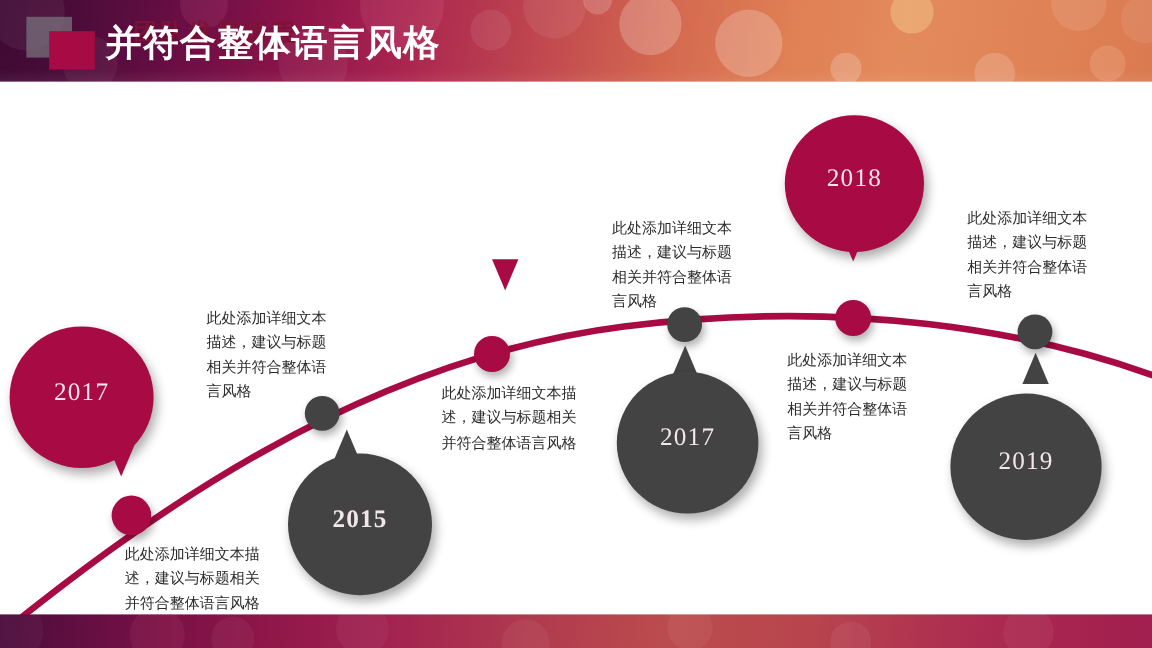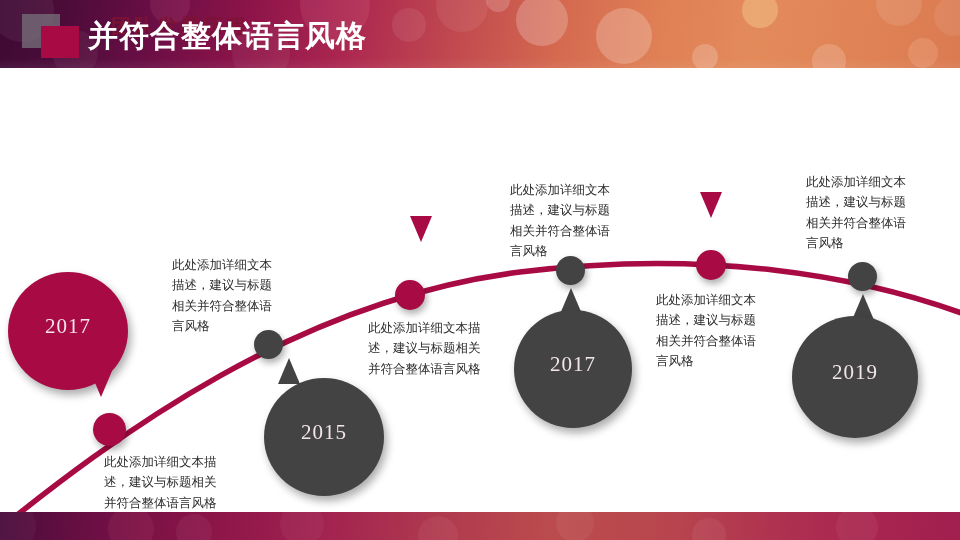--- a/index.html
+++ b/index.html
@@ -149,54 +149,57 @@
   <div class="desc" style="left:104px;top:452px;width:170px;">此处添加详细文本描
 述，建议与标题相关
 并符合整体语言风格</div>
 
   <div class="desc" style="left:172px;top:255px;width:135px;">此处添加详细文本
 描述，建议与标题
 相关并符合整体语
 言风格</div>
   <div class="dot gray" style="left:254px;top:330px;width:29px;height:29px;"></div>
   <div class="tail gray-up" style="left:278px;top:358px;"></div>
-  <div class="bubble gray" style="left:264px;top:378px;width:120px;height:118px;">
+  <div class="bubble gray" style="left:240px;top:378px;width:120px;height:118px;font-weight:bold;">
     <span class="yr">2015</span>
   </div>
 
   <div class="tail red-down" style="left:410px;top:216px;"></div>
   <div class="dot red" style="left:395px;top:280px;width:30px;height:30px;"></div>
   <div class="desc" style="left:368px;top:318px;width:170px;">此处添加详细文本描
 述，建议与标题相关
 并符合整体语言风格</div>
 
   <div class="desc" style="left:510px;top:180px;width:135px;">此处添加详细文本
 描述，建议与标题
 相关并符合整体语
 言风格</div>
   <div class="dot gray" style="left:556px;top:256px;width:29px;height:29px;"></div>
   <div class="tail gray-up" style="left:560px;top:288px;"></div>
   <div class="bubble gray" style="left:514px;top:310px;width:118px;height:118px;">
     <span class="yr">2017</span>
   </div>
 
+  <div class="bubble red" style="left:654px;top:96px;width:116px;height:114px;">
+    <span class="yr">2018</span>
+  </div>
   <div class="tail red-down" style="left:700px;top:192px;"></div>
   <div class="dot red" style="left:696px;top:250px;width:30px;height:30px;"></div>
   <div class="desc" style="left:656px;top:290px;width:135px;">此处添加详细文本
 描述，建议与标题
 相关并符合整体语
 言风格</div>
 
   <div class="desc" style="left:806px;top:172px;width:135px;">此处添加详细文本
 描述，建议与标题
 相关并符合整体语
 言风格</div>
   <div class="dot gray" style="left:848px;top:262px;width:29px;height:29px;"></div>
   <div class="tail gray-up" style="left:852px;top:294px;"></div>
-  <div class="bubble gray" style="left:792px;top:316px;width:126px;height:122px;">
+  <div class="bubble gray" style="left:792px;top:328px;width:126px;height:122px;">
     <span class="yr">2019</span>
   </div>
 
   <div class="footer">
     <div class="bokeh" style="left:-16px;top:-12px;width:52px;height:52px;background:rgba(255,255,255,0.04);"></div>
     <div class="bokeh" style="left:108px;top:-6px;width:46px;height:46px;background:rgba(255,120,150,0.09);"></div>
     <div class="bokeh" style="left:176px;top:2px;width:36px;height:36px;background:rgba(255,255,255,0.05);"></div>
     <div class="bokeh" style="left:280px;top:-10px;width:44px;height:44px;background:rgba(255,255,255,0.045);"></div>
     <div class="bokeh" style="left:418px;top:4px;width:40px;height:40px;background:rgba(255,255,255,0.05);"></div>
     <div class="bokeh" style="left:556px;top:-8px;width:38px;height:38px;background:rgba(255,255,255,0.05);"></div>

